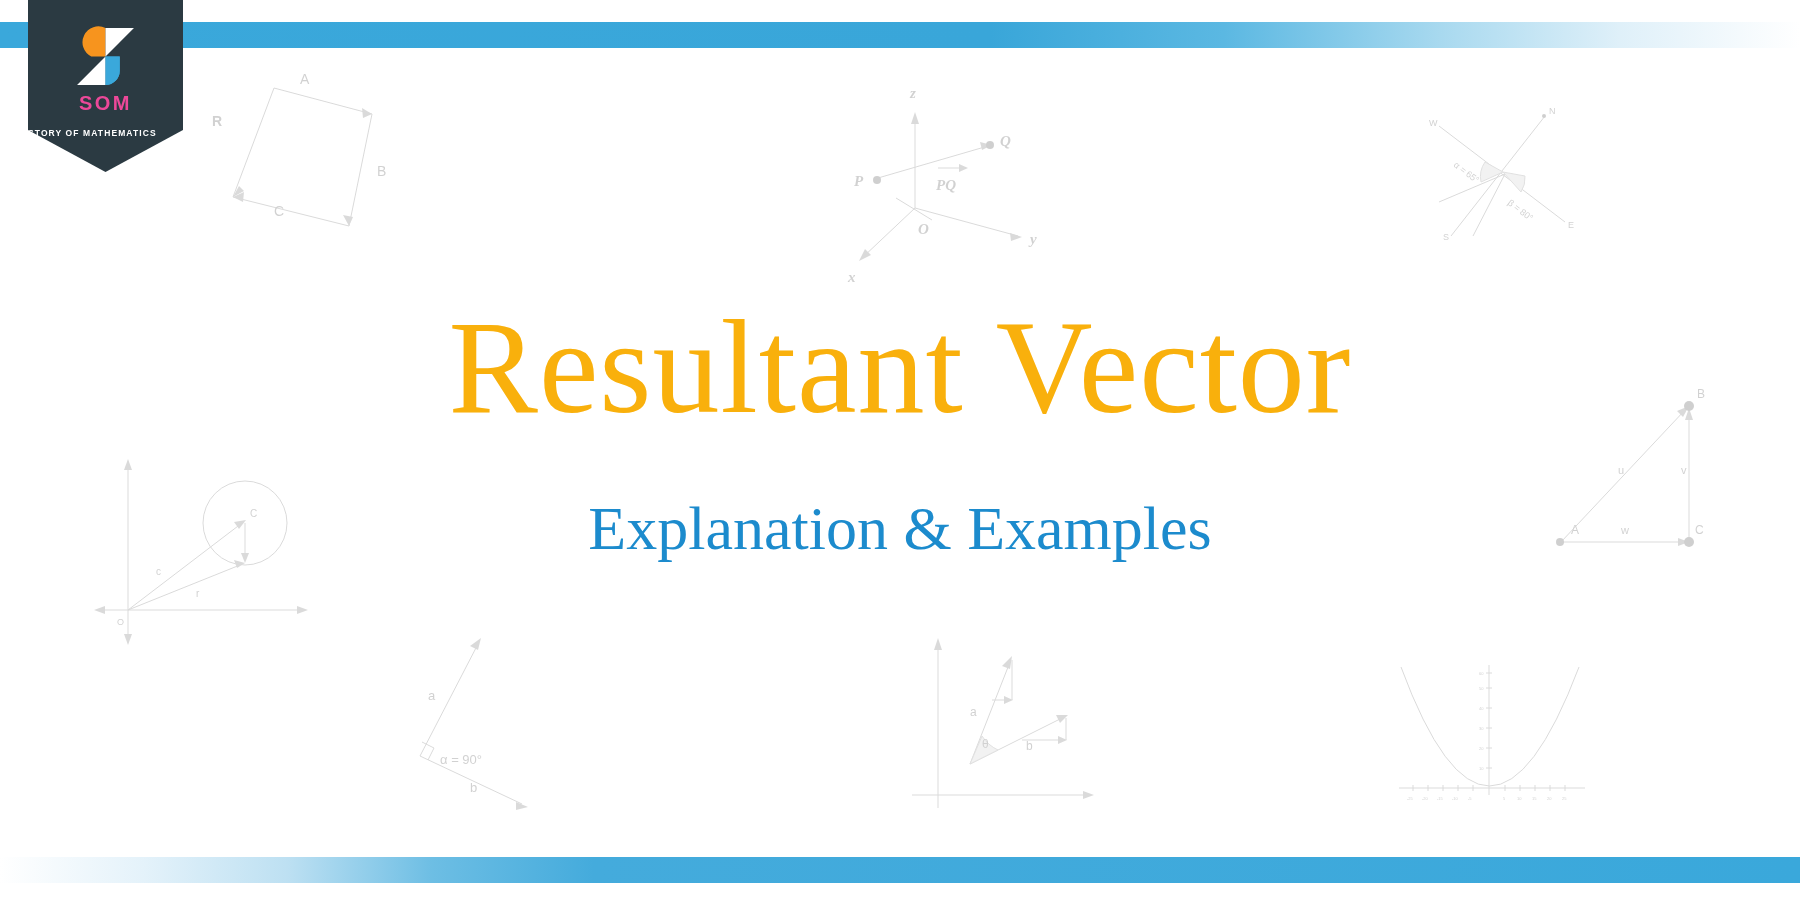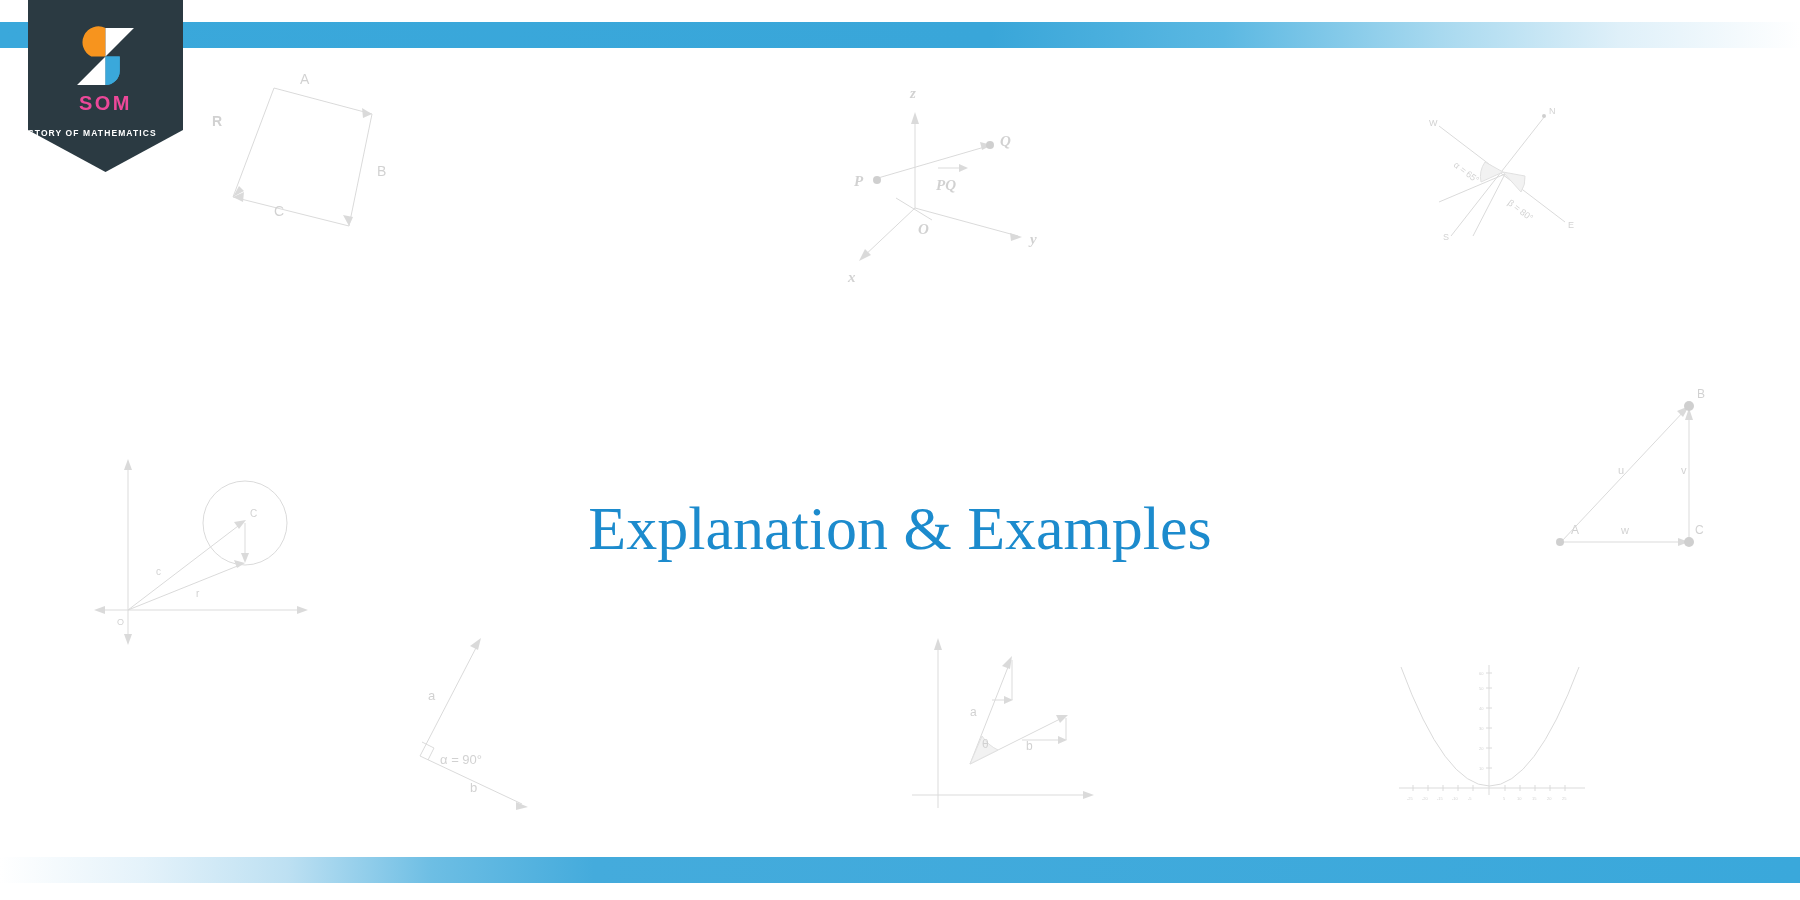--- a/index.html
+++ b/index.html
@@ -159,20 +159,21 @@
       <path d="M32,4 L32,32 L18,32 A14,14 0 0 1 32,4 Z" fill="#F7941E"></path>
       <path d="M32,4 L60,4 L32,32 Z" fill="#FFFFFF"></path>
       <path d="M32,32 L32,60 A14,14 0 0 0 46,46 L46,32 Z" fill="#3AA8DB"></path>
       <path d="M32,32 L32,60 L4,60 Z" fill="#FFFFFF"></path>
       <path d="M46,32 L46,46 A14,14 0 0 1 32,60 L32,32 Z" fill="#3AA8DB"></path>
     </svg>
     <div class="logo-som">SOM</div>
     <div class="logo-tagline">STORY OF MATHEMATICS</div>
   </div>
 
+  <div class="main-title">Resultant Vector</div>
   <div class="sub-title">Explanation &amp; Examples</div>
 
   <div class="figure fig-quad">
     <svg class="fig-svg" viewBox="0 0 200 190">
       <line x1="62" y1="20" x2="160" y2="46"></line>
       <polygon class="arrowhead" points="160,46 150,40 151,50"></polygon>
       <line x1="160" y1="46" x2="137" y2="158"></line>
       <polygon class="arrowhead" points="137,158 131,147 141,149"></polygon>
       <line x1="137" y1="158" x2="21" y2="129"></line>
       <polygon class="arrowhead" points="21,129 32,124 31,134"></polygon>

